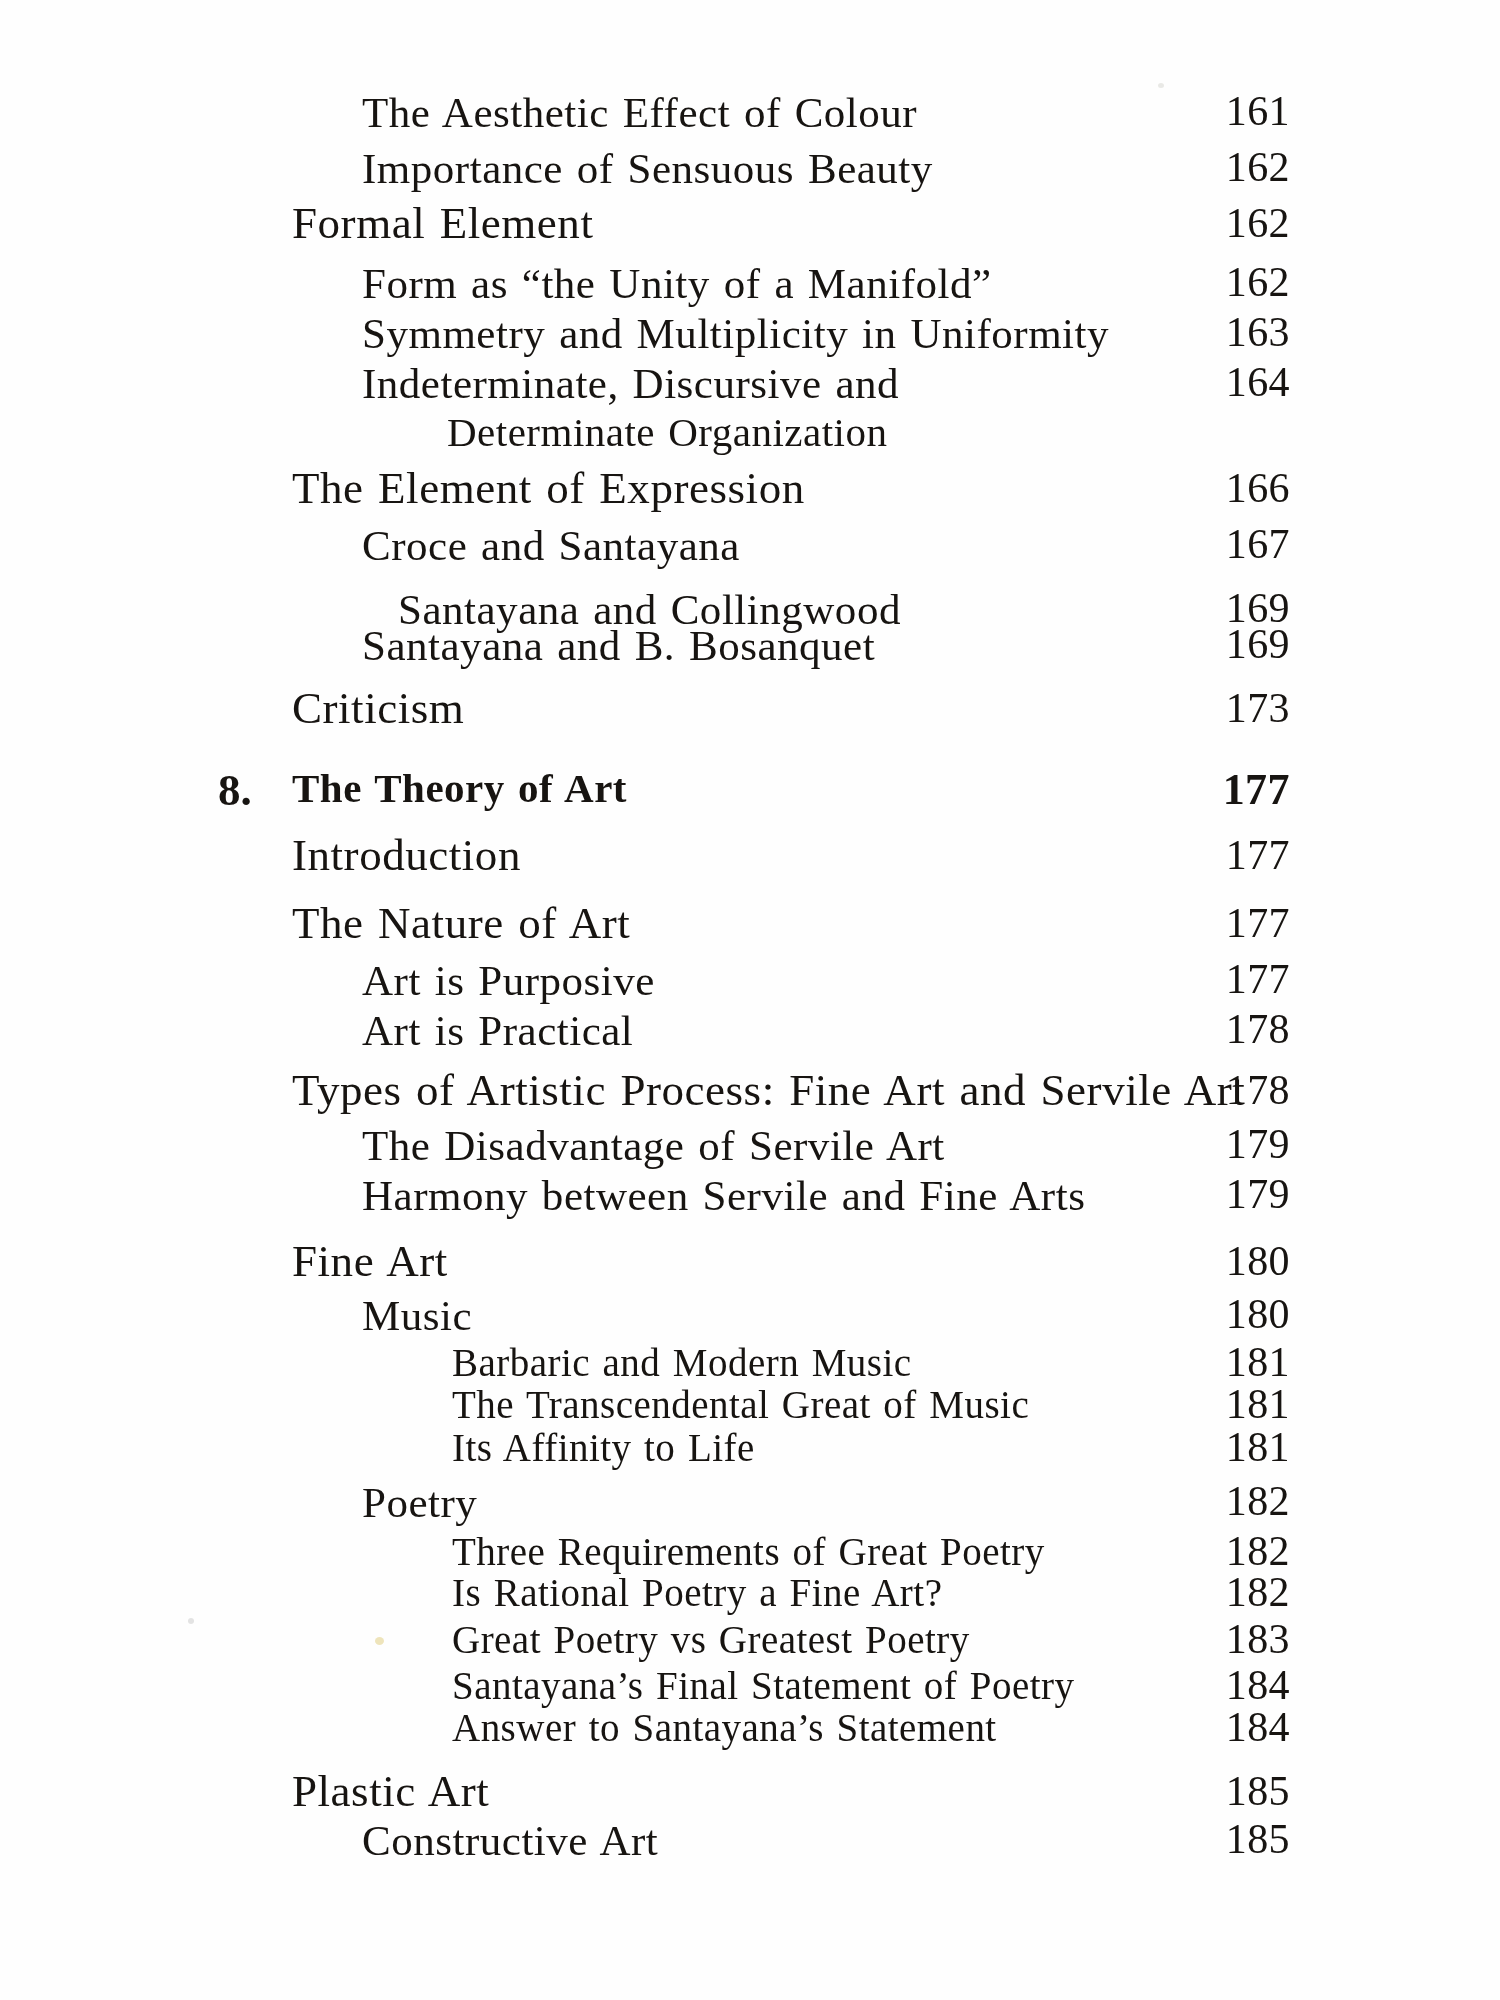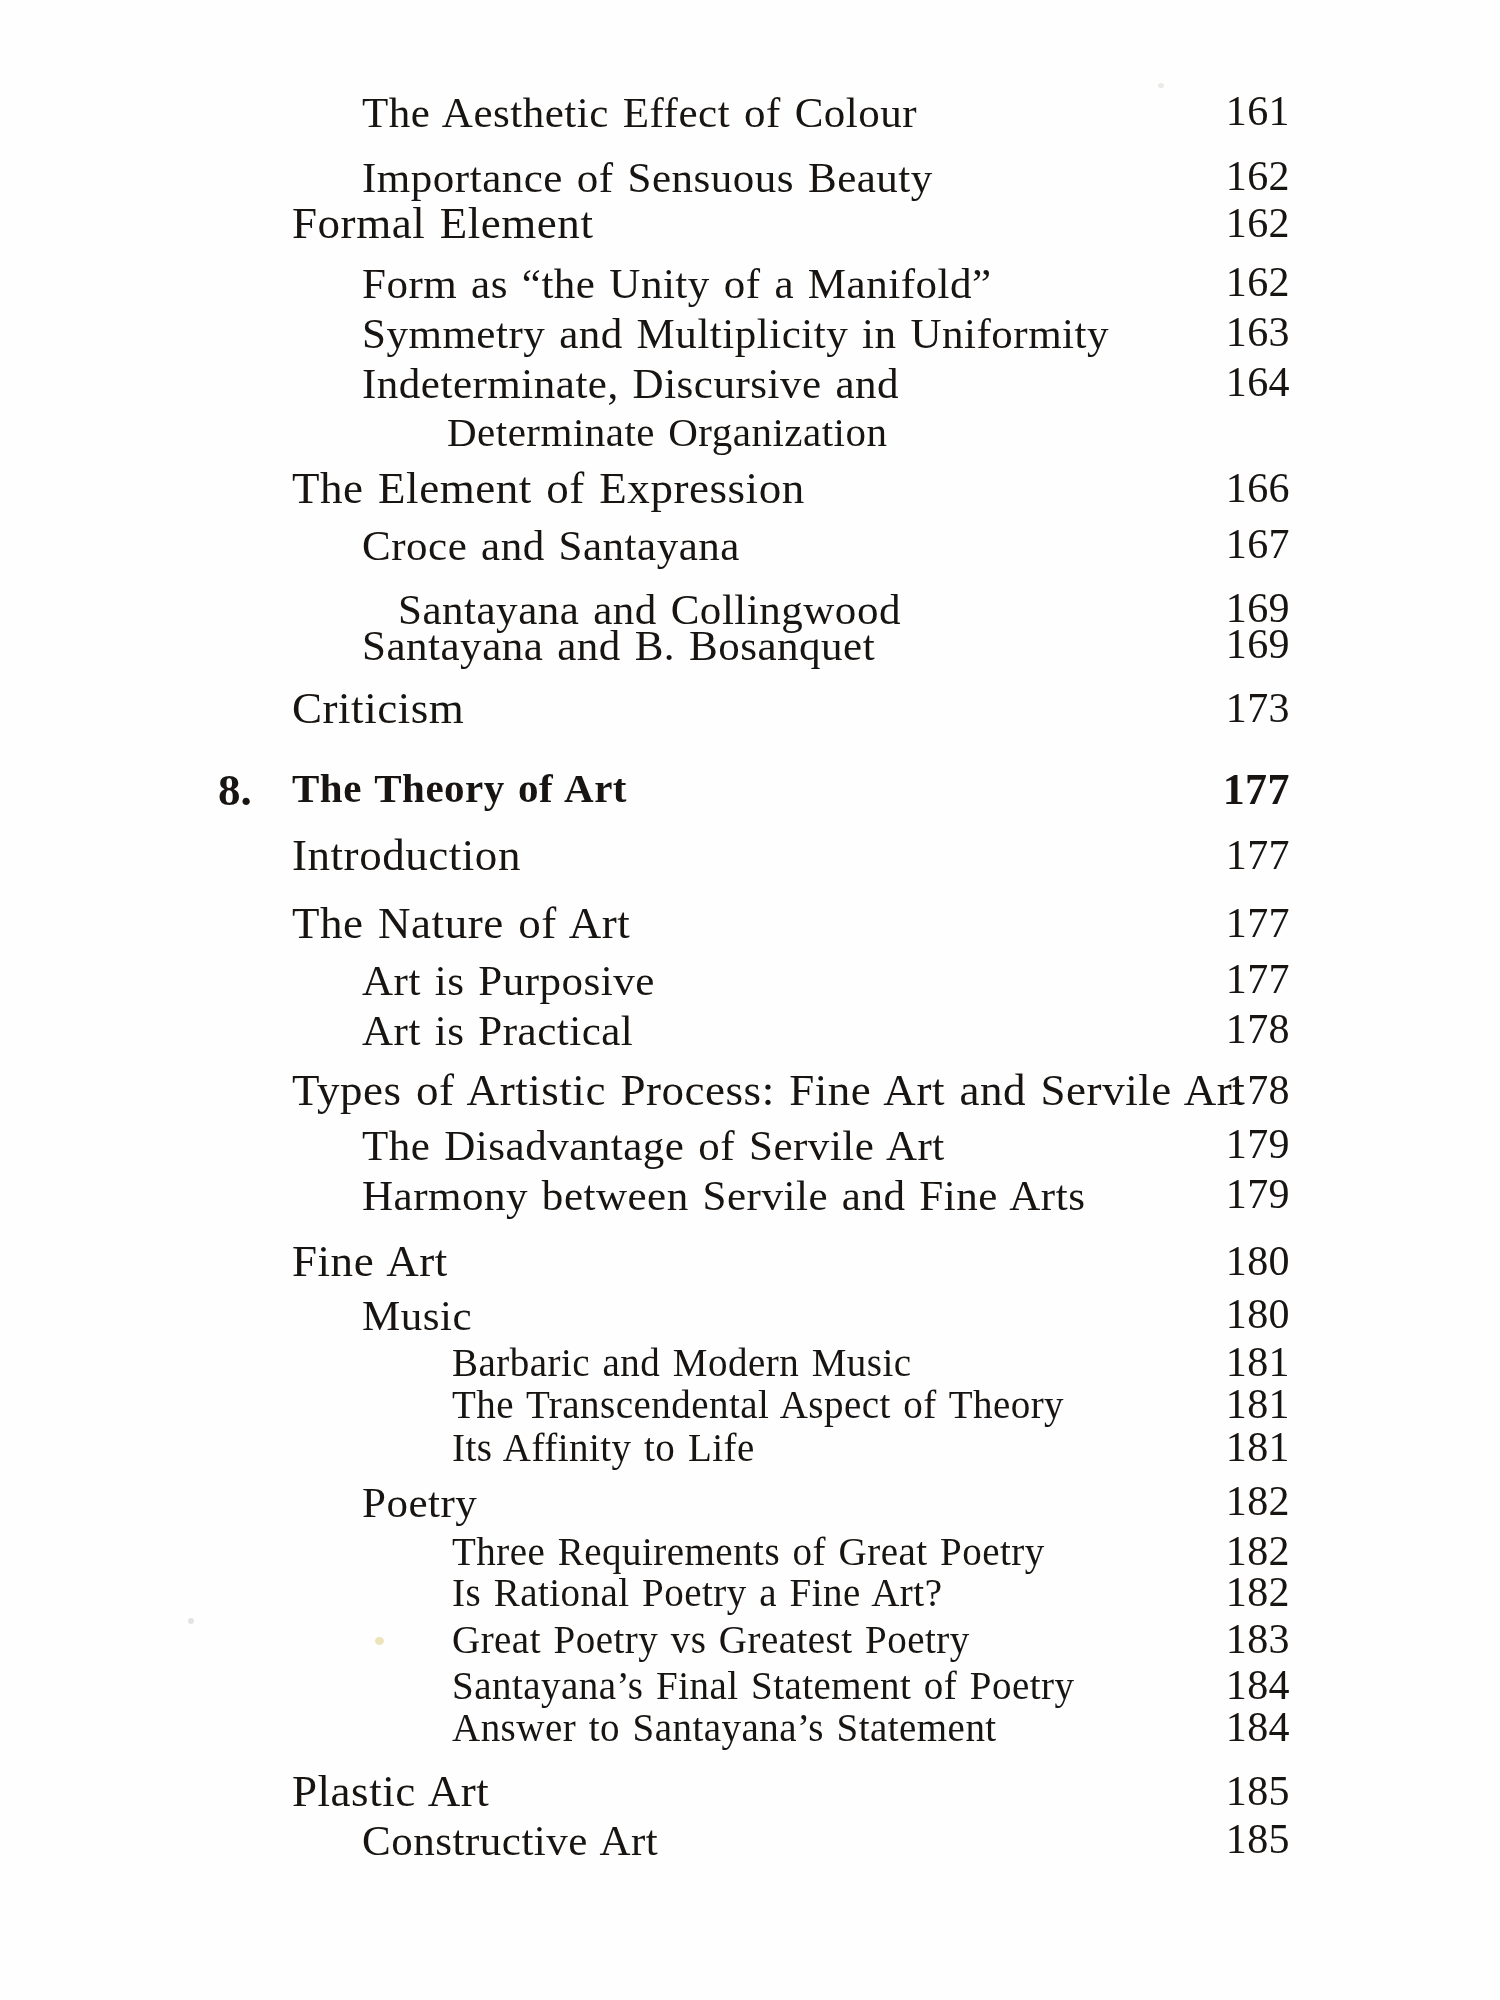--- a/index.html
+++ b/index.html
@@ -66,21 +66,21 @@
 </style>
 </head>
 <body>
 
 <div id="scan-page">
   <div id="toc-entries">
       <div class="toc-row level-sub" style="top: 86px;">
         <span class="entry-label">The Aesthetic Effect of Colour</span>
         <span class="entry-page">161</span>
       </div>
-      <div class="toc-row level-sub" style="top: 151px;">
+      <div class="toc-row level-sub" style="top: 142px;">
         <span class="entry-label">Importance of Sensuous Beauty</span>
         <span class="entry-page">162</span>
       </div>
       <div class="toc-row level-section" style="top: 198px;">
         <span class="entry-label">Formal Element</span>
         <span class="entry-page">162</span>
       </div>
       <div class="toc-row level-sub" style="top: 257px;">
         <span class="entry-label">Form as “the Unity of a Manifold”</span>
         <span class="entry-page">162</span>
@@ -155,21 +155,21 @@
       </div>
       <div class="toc-row level-sub" style="top: 1289px;">
         <span class="entry-label">Music</span>
         <span class="entry-page">180</span>
       </div>
       <div class="toc-row level-subsub" style="top: 1337px;">
         <span class="entry-label">Barbaric and Modern Music</span>
         <span class="entry-page">181</span>
       </div>
       <div class="toc-row level-subsub" style="top: 1379px;">
-        <span class="entry-label">The Transcendental Aspect of Theory</span>
+        <span class="entry-label">The Transcendental Great of Music</span>
         <span class="entry-page">181</span>
       </div>
       <div class="toc-row level-subsub" style="top: 1422px;">
         <span class="entry-label">Its Affinity to Life</span>
         <span class="entry-page">181</span>
       </div>
       <div class="toc-row level-sub" style="top: 1476px;">
         <span class="entry-label">Poetry</span>
         <span class="entry-page">182</span>
       </div>

